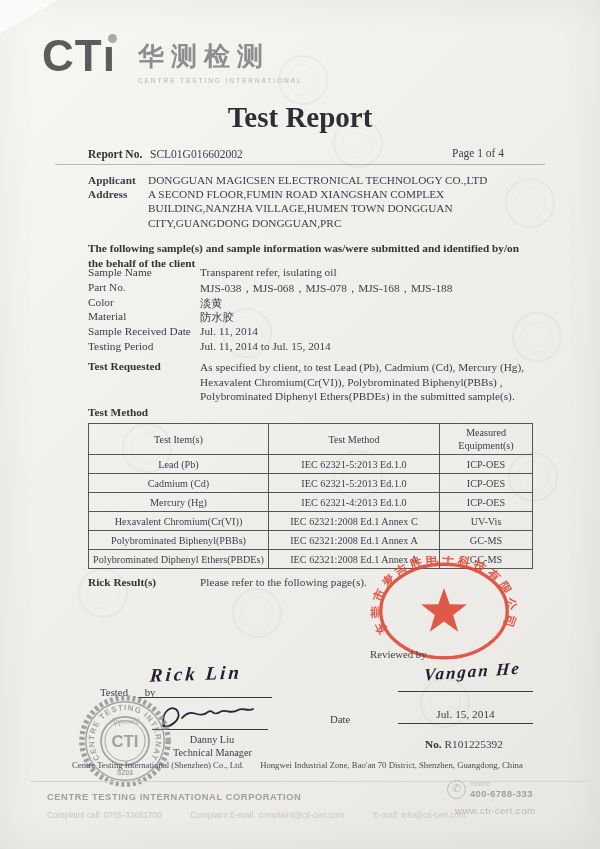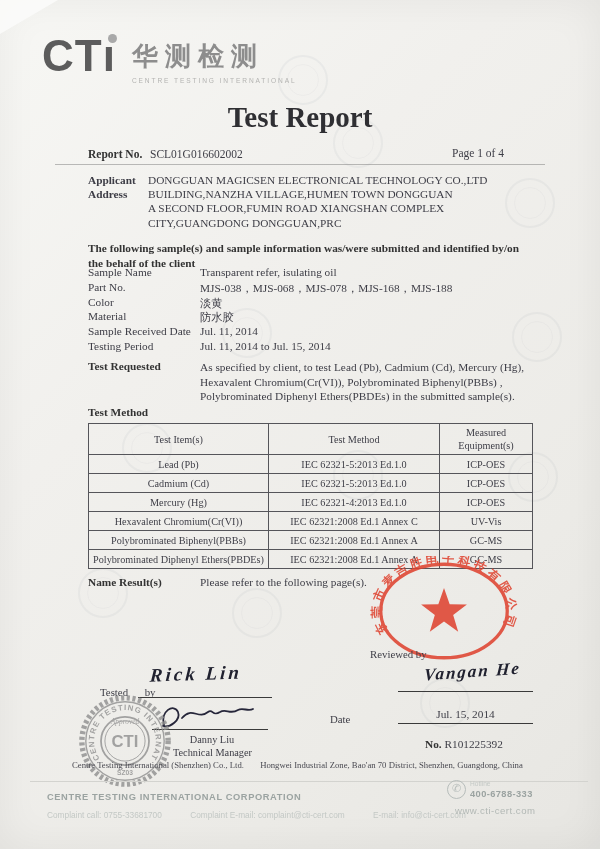--- a/index.html
+++ b/index.html
@@ -16,21 +16,21 @@
   
   .wm{position:absolute;width:46px;height:46px;border-radius:50%;
     border:2px solid rgba(120,130,145,.07);}
   .wm::after{content:"";position:absolute;inset:7px;border-radius:50%;
     border:1px solid rgba(120,130,145,.055);}
   
   #logo{top:36px;left:42px;display:flex;align-items:flex-start;}
   #logo-cti{font-family:"Liberation Sans","DejaVu Sans",sans-serif;font-weight:900;
     font-size:44px;line-height:40px;color:#5c5c5c;letter-spacing:1px;position:relative;}
   #logo-idot{position:absolute;top:-2px;right:-1px;width:9px;height:9px;border-radius:50%;background:#a9a9a9;}
-  #logo-cn{margin-left:16px;padding-top:3px;}
+  #logo-cn{margin-left:22px;padding-top:3px;}
   #logo-zh{font-size:26px;color:#8d8d8d;letter-spacing:7px;font-weight:bold;
     font-family:"Liberation Sans","DejaVu Sans",sans-serif;}
   #logo-sub{font-family:"Liberation Sans","DejaVu Sans",sans-serif;font-size:6.6px;
     color:#b3b3b1;letter-spacing:1.9px;margin-top:3px;}
   
   #title{top:101px;left:0;width:600px;text-align:center;font-size:29px;font-weight:bold;color:#2f2f33;}
   
   .lbl{font-weight:bold;color:#333;}
   #report-row{top:148px;left:88px;font-size:11.5px;}
   #report-no-value{position:absolute;left:62px;top:0;width:220px;font-weight:normal;color:#3d3d46;}
@@ -134,22 +134,22 @@
     <span class="lbl">Report No.</span>
     <span id="report-no-value">SCL01G016602002</span>
   </div>
   <div id="page-no" class="abs">Page 1 of 4</div>
   <div id="rule-top" class="abs"></div>
 
   <div id="applicant-lbl" class="abs doc-line lbl">Applicant</div>
   <div id="address-lbl" class="abs doc-line lbl">Address</div>
   <div id="applicant-val" class="abs doc-line">
     <div>DONGGUAN MAGICSEN ELECTRONICAL TECHNOLOGY CO.,LTD</div>
+    <div>A SECOND FLOOR,FUMIN ROAD XIANGSHAN COMPLEX</div>
     <div>BUILDING,NANZHA VILLAGE,HUMEN TOWN DONGGUAN</div>
-    <div>A SECOND FLOOR,FUMIN ROAD XIANGSHAN COMPLEX</div>
     <div>CITY,GUANGDONG DONGGUAN,PRC</div>
   </div>
 
   <div id="intro" class="abs">The following sample(s) and sample information was/were submitted and identified by/on the behalf of the client</div>
 
   <div id="sample-info" class="abs">
     <div class="si-row">
       <span class="si-label">Sample Name</span>
       <span class="si-value">Transparent refer, isulating oil</span>
     </div>
@@ -218,21 +218,21 @@
         <td>GC-MS</td>
       </tr>
       <tr>
         <td>Polybrominated Diphenyl Ethers(PBDEs)</td>
         <td>IEC 62321:2008 Ed.1 Annex A</td>
         <td>GC-MS</td>
       </tr>
     </tbody>
   </table>
 
-  <div id="tres-lbl" class="abs lbl">Name Result(s)</div>
+  <div id="tres-lbl" class="abs lbl">Rick Result(s)</div>
   <div id="tres-val" class="abs">Please refer to the following page(s).</div>
 
   <svg id="red-stamp" class="abs" width="148" height="110" viewBox="0 0 160 120">
     <ellipse cx="80" cy="60" rx="69" ry="51" fill="none" stroke="#df4330" stroke-width="3.6"></ellipse>
     <polygon points="80,35 86.2,52.5 105,53 90,64.3 95.5,82.5 80,71.5 64.5,82.5 70,64.3 55,53 73.8,52.5" fill="#df4330"></polygon>
     <defs>
       <path id="sealTextPath" d="M 20.5 84.5 A 69 51 0 1 1 139.5 84.5" fill="none"></path>
     </defs>
     <text font-size="13.5" fill="#df4330" letter-spacing="3.4" font-family="Liberation Sans, DejaVu Sans, sans-serif" font-weight="bold">
       <textPath href="#sealTextPath" startOffset="2">东莞市麦吉胜电子科技有限公司</textPath>

